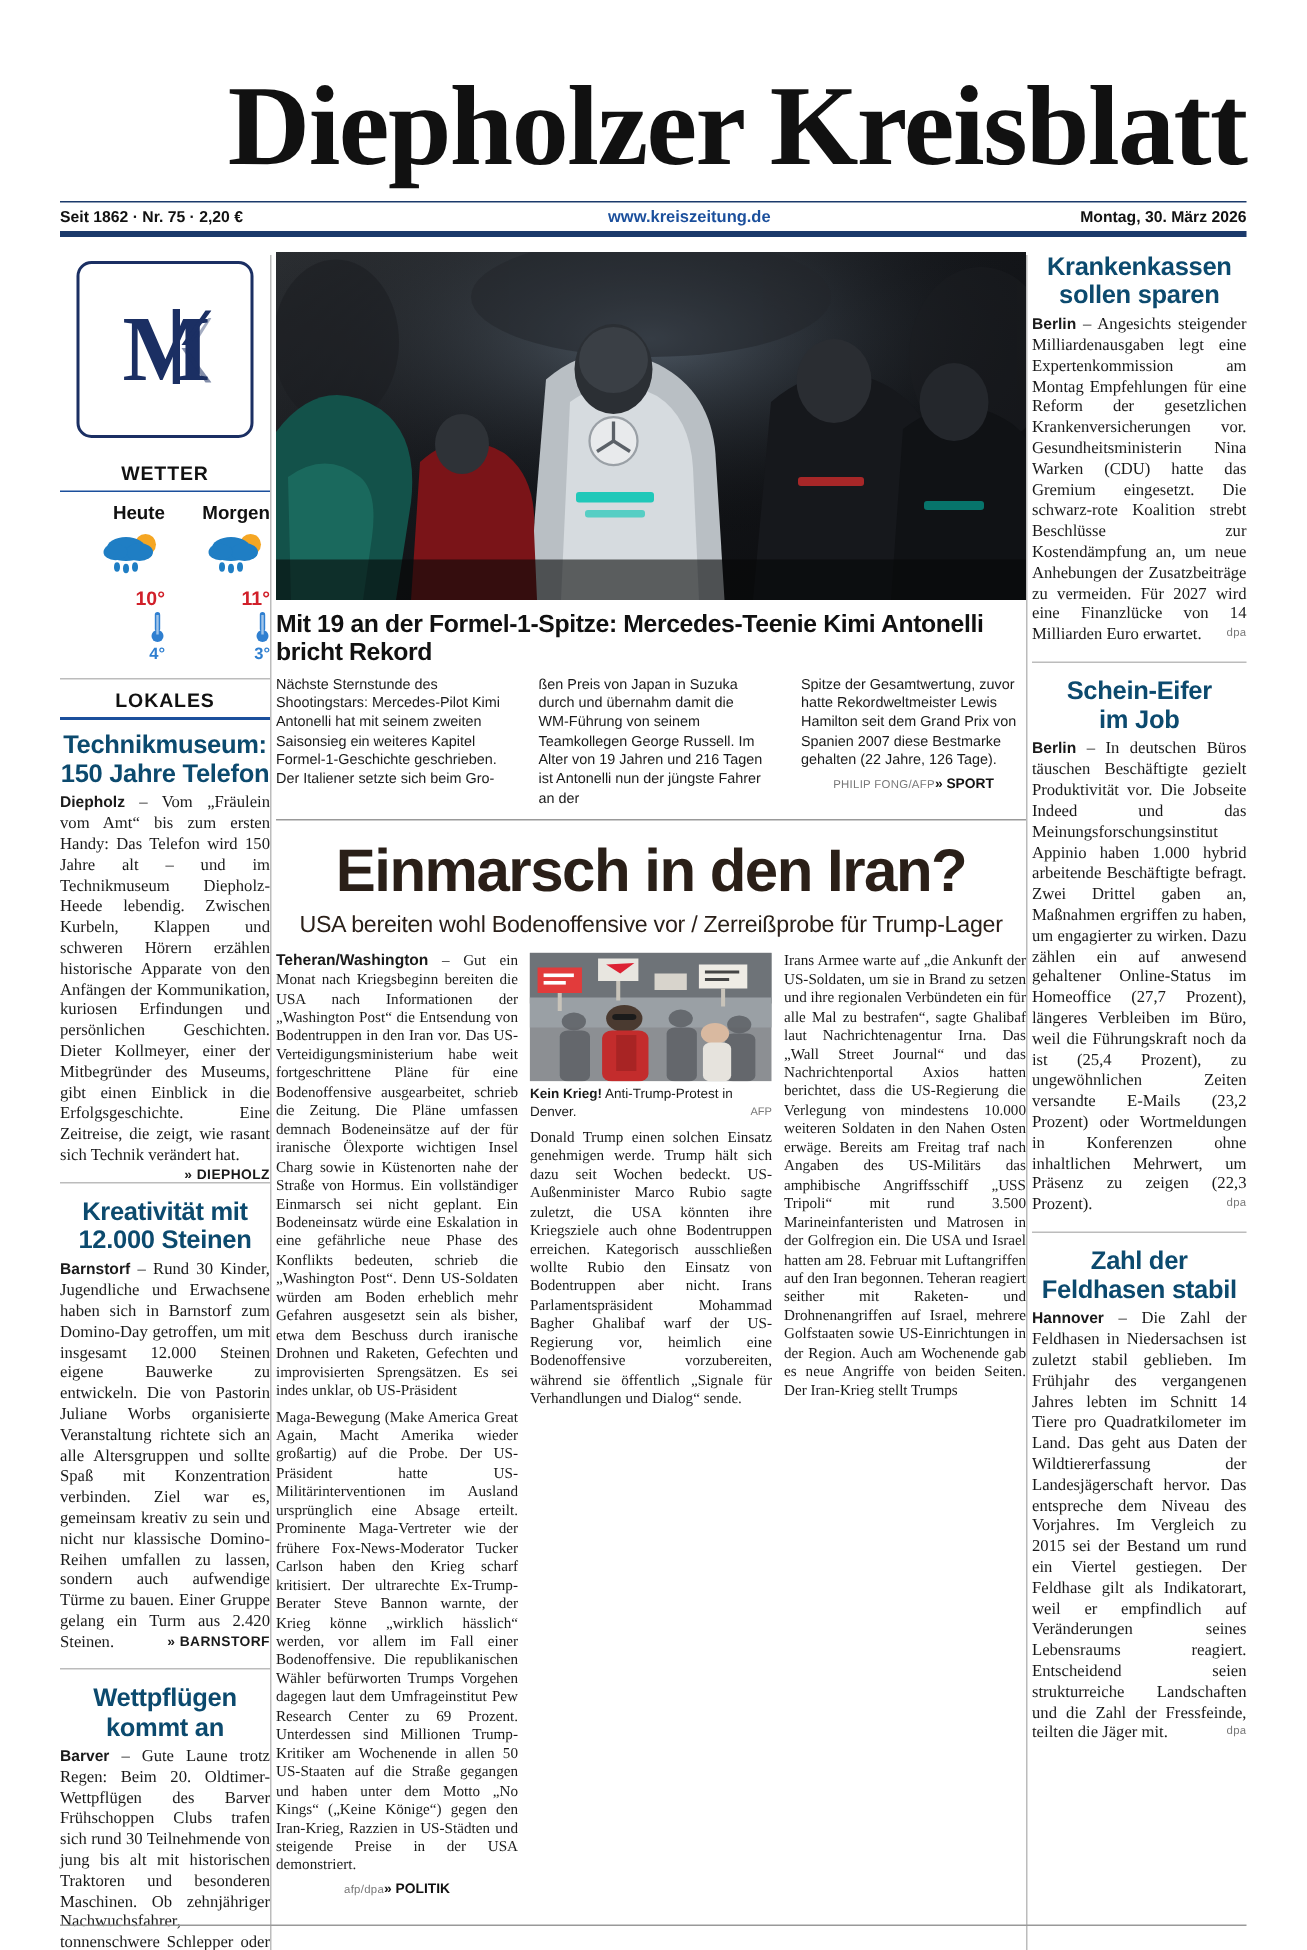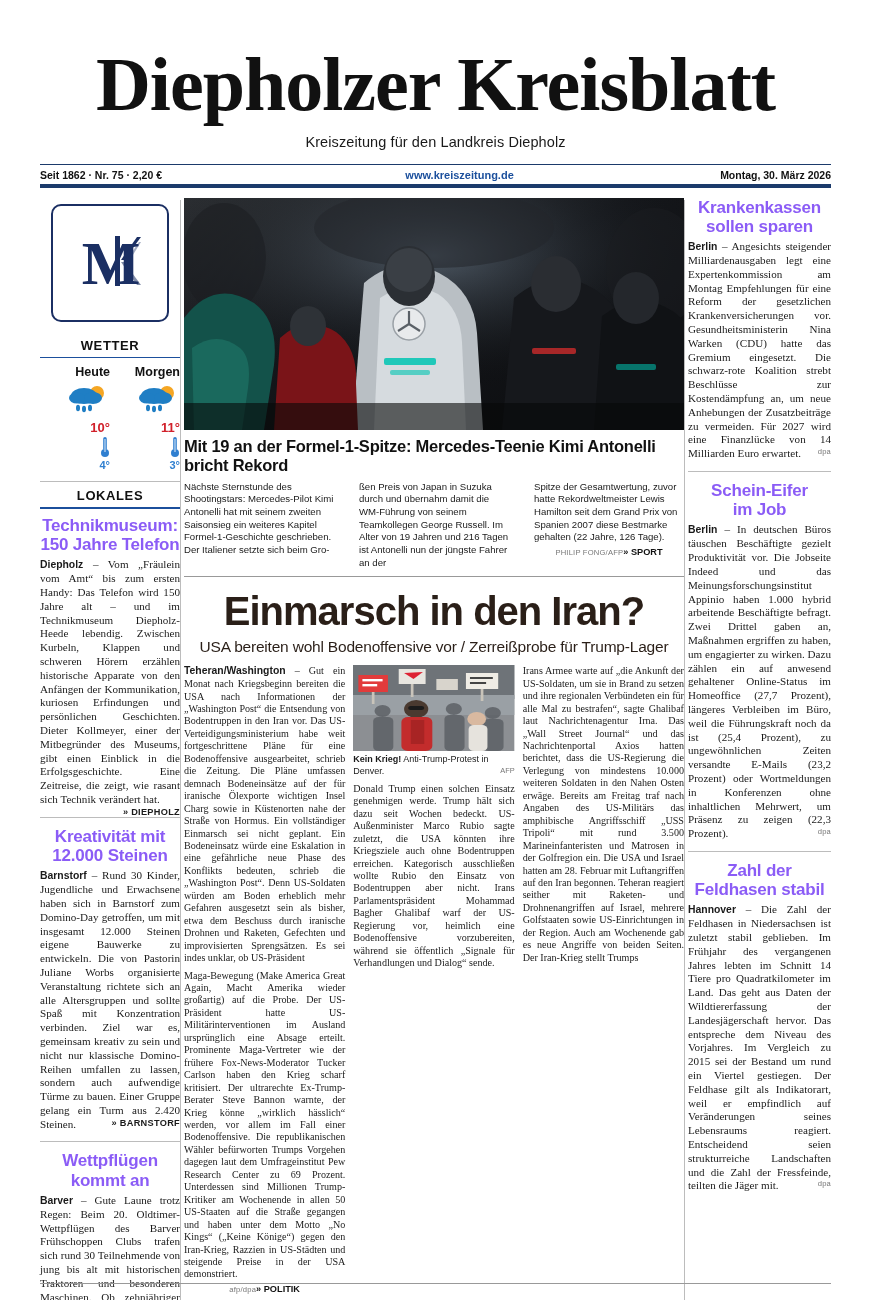--- a/index.html
+++ b/index.html
@@ -5,21 +5,21 @@
   * { box-sizing: border-box; margin: 0; padding: 0; }
   html, body {
     width: 871px; height: 1300px;
     background: #ffffff;
     font-family: "Liberation Serif", serif;
     overflow: hidden;
   }
   .page { position: relative; width: 871px; height: 1300px; background: #fff; }
 
   
-  .masthead { padding: 48px 40px 0 40px; text-align: center; }
+  .masthead { padding: 48px 40px 0 40px; text-align: right; }
   .masthead-title {
     font-family: "Liberation Serif", serif;
     font-weight: 700;
     font-size: 76px;
     line-height: 0.95;
     letter-spacing: -1px;
     color: #111;
   }
   .masthead-sub {
     font-family: "Liberation Sans", sans-serif;
@@ -83,21 +83,21 @@
     font-family: "Liberation Sans", sans-serif; font-weight: 700; flex-direction: column;
   }
   .wx-hi { color: #d1202a; font-size: 13px; }
   .wx-lo { color: #2f7fd0; font-size: 11px; padding-bottom: 1px; }
   .thermo { width: 10px; height: 22px; }
 
   .hl-sidebar { margin-top: 14px; }
   .art-head-sm {
     font-family: "Liberation Sans", sans-serif;
     font-weight: 700; font-size: 17px; line-height: 1.13;
-    text-align: center; color: #8b5cf6; letter-spacing: -.2px;
+    text-align: center; color: #0c4a6e; letter-spacing: -.2px;
   }
   .body-txt {
     font-family: "Liberation Serif", serif;
     font-size: 11.1px; line-height: 1.245;
     text-align: justify; color: #1a1a1a;
     margin-top: 4px; hyphens: auto;
   }
   .body-txt b { font-family: "Liberation Sans", sans-serif; font-size: 10.4px; }
   .tag {
     font-family: "Liberation Sans", sans-serif;
@@ -156,21 +156,20 @@
   .rs .art-head-sm { font-size: 17px; }
   .bottom-rule { position: absolute; left: 40px; right: 40px; bottom: 16px; height: 1px; background: #999; }
 </style>
 </head>
 <body>
 
 <div class="page">
 
   <div class="masthead">
     <div class="masthead-title">Diepholzer Kreisblatt</div>
-    <div class="masthead-sub">Kreiszeitung für den Landkreis Diepholz</div>
   </div>
   <div class="masthead-rule-wrap">
     <div class="rule-thin"></div>
     <div class="infobar">
       <span>Seit 1862 · Nr. 75 · 2,20 €</span>
       <span class="web">www.kreiszeitung.de</span>
       <span>Montag, 30. März 2026</span>
     </div>
     <div class="rule-thick"></div>
   </div>

